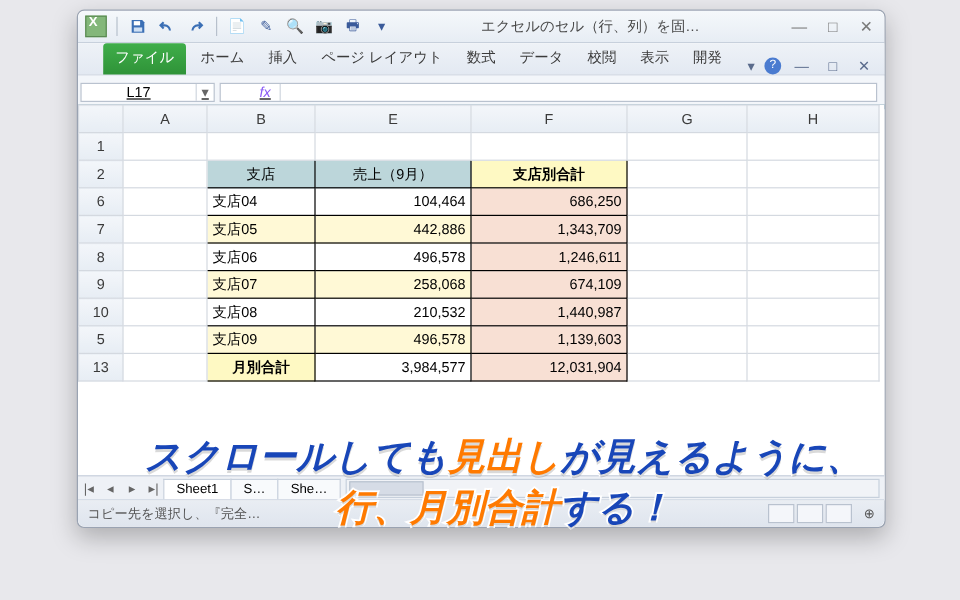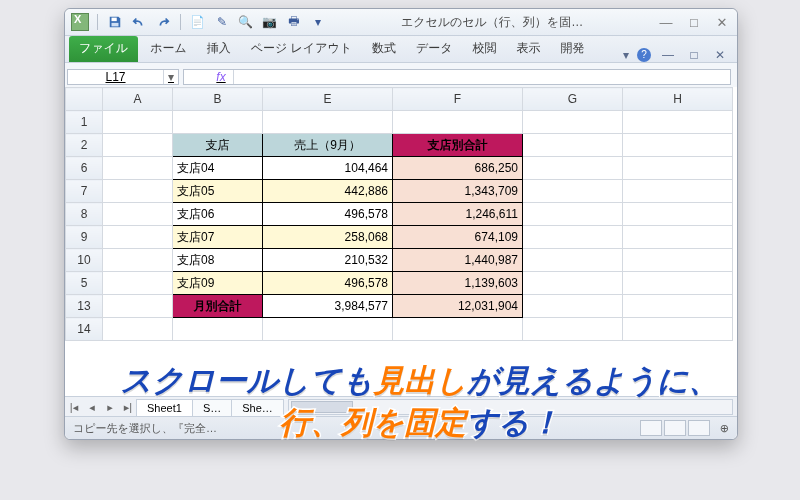--- a/index.html
+++ b/index.html
@@ -10,21 +10,21 @@
   .tb-left{display:flex;align-items:center;gap:6px;}
   .xl-logo{width:16px;height:16px;background:#83b77a;border:1px solid #5a8a53;position:relative;}
   .xl-logo:before{content:"X";position:absolute;left:2px;top:-1px;color:#fff;font-weight:bold;font-size:11px;}
   .qat-sep{width:1px;height:16px;background:#b7c0cc;margin:0 2px;}
   .qat-btn{width:18px;height:18px;display:flex;align-items:center;justify-content:center;color:#3b5b9a;font-size:12px;}
   .qat-btn svg{width:14px;height:14px;}
   .tb-title{flex:1;text-align:center;color:#4a4a4a;font-size:12px;white-space:nowrap;overflow:hidden;}
   .winbtns{display:flex;gap:10px;color:#7a7a7a;font-size:13px;}
   .winbtn{width:18px;text-align:center;}
   
-  .ribbon{height:26px;background:linear-gradient(#eef2f7,#e3e9f2);border-bottom:1px solid #c7d0dc;display:flex;align-items:flex-end;padding-left:4px;}
+  .ribbon{height:26px;background:linear-gradient(#eef2f7,#e3e9f2);border-bottom:1px solid #c7d0dc;display:flex;align-items:flex-end;padding-left:21px;}
   .rtab{padding:4px 10px 5px;color:#3b3b3b;font-size:12px;}
   .rtab.file{background:linear-gradient(#3fae4a,#2f9338);color:#fff;border-radius:3px 3px 0 0;margin-right:2px;}
   .ribright{margin-left:auto;display:flex;align-items:center;gap:8px;padding-right:8px;color:#5a6b8c;}
   .help-ico{width:14px;height:14px;border-radius:50%;background:#4a7bd0;color:#fff;text-align:center;line-height:14px;font-size:10px;}
   
   .fbar{height:24px;border-bottom:4px solid #0c4a6e;display:flex;align-items:flex-end;background:#f3f6fa;text-decoration:underline;}
   .namebox{width:110px;border-right:1px solid #c7d0dc;display:flex;align-items:center;justify-content:center;background:#fff;margin:2px;border:1px solid #b9c2cf;}
   .nbval{flex:1;text-align:center;}
   .nbdrop{width:14px;text-align:center;color:#666;border-left:1px solid #d0d6df;}
   .fxwrap{display:flex;align-items:center;flex:1;margin:2px 6px 2px 2px;background:#fff;border:1px solid #b9c2cf;}
@@ -35,21 +35,21 @@
   .gridwrap{position:absolute;left:0;right:0;top:78px;bottom:22px;overflow:hidden;background:#fff;}
   table.sheet{border-collapse:collapse;table-layout:fixed;}
   table.sheet th,table.sheet td{border:1px solid #d4d9e0;height:22px;padding:0 4px;font-size:12px;}
   table.sheet thead th{background:linear-gradient(#f3f6fa,#e7edf4);color:#3a3a3a;font-weight:normal;text-align:center;}
   table.sheet th.corner{width:28px;background:linear-gradient(#f3f6fa,#e7edf4);}
   table.sheet tbody th{width:28px;background:linear-gradient(#f3f6fa,#e7edf4);text-align:center;font-weight:normal;color:#3a3a3a;}
   td.cell{background:#fff;}
   td.num{text-align:right;}
   td.txt{text-align:left;}
   td.hd-blue{background:#bcd6da;border:1px solid #000 !important;text-align:center;}
-  td.hd-yel{background:#be185d;border:1px solid #000 !important;font-weight:bold;text-align:center;}
+  td.hd-yel{background:#fef9c3;border:1px solid #000 !important;font-weight:bold;text-align:center;}
   td.bord{border:1px solid #000 !important;}
   td.alt{background:#fff9d6;}
   td.peach{background:#f8e0d4;}
   
   .sheetbar{position:absolute;left:0;right:0;bottom:22px;height:20px;background:#eef1f6;border-top:1px solid #c7d0dc;display:flex;align-items:center;font-size:11px;}
   .navbtn{width:18px;text-align:center;color:#666;}
   .stab{padding:2px 10px;border:1px solid #c7d0dc;border-bottom:none;margin-left:-1px;background:#f8fafc;}
   .stab.active{background:#fff;}
   .hscroll{flex:1;margin:0 4px;height:14px;background:#f1f3f7;border:1px solid #c7d0dc;position:relative;}
   .hthumb{position:absolute;left:2px;top:1px;width:60px;height:10px;background:#d6dce6;border:1px solid #b9c2cf;}
@@ -232,29 +232,20 @@
             </tr>
           <tr>
               <th>13</th>
               <td class="cell"></td>
               <td class="hd-yel">月別合計</td>
               <td class="bord num">3,984,577</td>
               <td class="bord num peach">12,031,904</td>
               <td class="cell"></td>
               <td class="cell"></td>
             </tr>
-          <tr>
-              <th>14</th>
-              <td class="cell"></td>
-              <td class="cell"></td>
-              <td class="cell"></td>
-              <td class="cell"></td>
-              <td class="cell"></td>
-              <td class="cell"></td>
-            </tr>
         </tbody>
       </table>
     </div>
 
     <div class="sheetbar">
       <div class="navbtn">|◂</div>
       <div class="navbtn">◂</div>
       <div class="navbtn">▸</div>
       <div class="navbtn">▸|</div>
       <div class="stab active">Sheet1</div>
@@ -270,14 +261,14 @@
       <span class="spacer"></span>
       <div class="viewbtn"></div>
       <div class="viewbtn"></div>
       <div class="viewbtn"></div>
       <span style="margin-left:10px">⊕</span>
     </div>
 
   </div>
 
   <div class="caption"><span>スクロールしても</span><span class="orange">見出し</span><span>が見えるように、</span>
-<span class="orange">行、列を固定</span><span>する！</span></div>
+<span class="orange">行、月別合計</span><span>する！</span></div>
 </div>
 
 </body></html>

